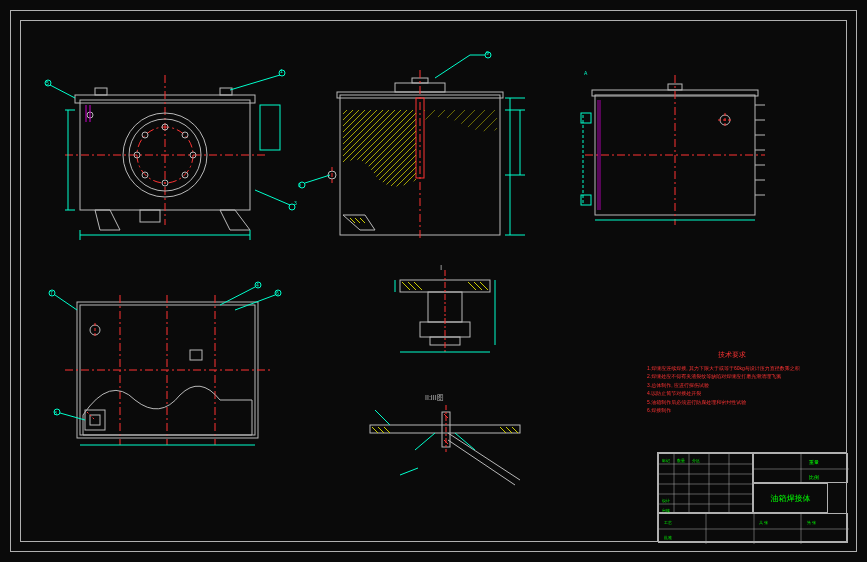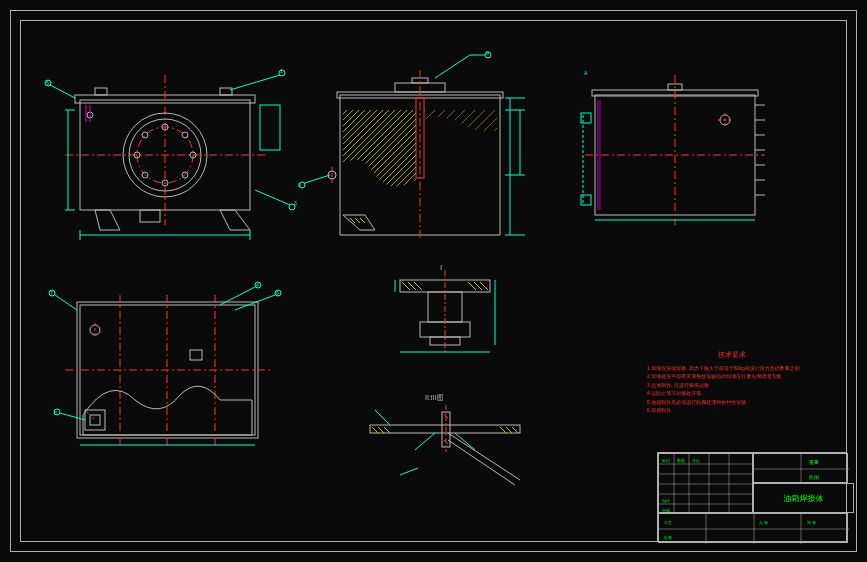--- a/index.html
+++ b/index.html
@@ -327,21 +327,21 @@
     </svg>
   </div>
   <div class="cell" style="left:95px;top:0;width:95px;height:30px;">
     <svg width="95" height="30">
       <line x1="47" y1="0" x2="47" y2="30" stroke="#b0b0b0" stroke-width="0.5"></line>
       <line x1="0" y1="15" x2="95" y2="15" stroke="#b0b0b0" stroke-width="0.5"></line>
       <text x="55" y="10" fill="#00ff00" font-size="5">重量</text>
       <text x="55" y="25" fill="#00ff00" font-size="5">比例</text>
     </svg>
   </div>
-  <div class="cell main-title" style="left:95px;top:30px;width:101px;height:30px;">油箱焊接体</div>
+  <div class="cell main-title" style="left:95px;top:30px;width:75px;height:30px;">油箱焊接体</div>
   <div class="cell" style="left:0;top:60px;width:190px;height:30px;">
     <svg width="190" height="30">
       <line x1="0" y1="15" x2="190" y2="15" stroke="#b0b0b0" stroke-width="0.5"></line>
       <line x1="95" y1="0" x2="95" y2="30" stroke="#b0b0b0" stroke-width="0.5"></line>
       <line x1="47" y1="0" x2="47" y2="30" stroke="#b0b0b0" stroke-width="0.5"></line>
       <line x1="142" y1="0" x2="142" y2="30" stroke="#b0b0b0" stroke-width="0.5"></line>
       <text x="5" y="10" fill="#00ff00" font-size="4">工艺</text>
       <text x="5" y="25" fill="#00ff00" font-size="4">批准</text>
       <text x="100" y="10" fill="#00ff00" font-size="4">共 张</text>
       <text x="148" y="10" fill="#00ff00" font-size="4">第 张</text>

